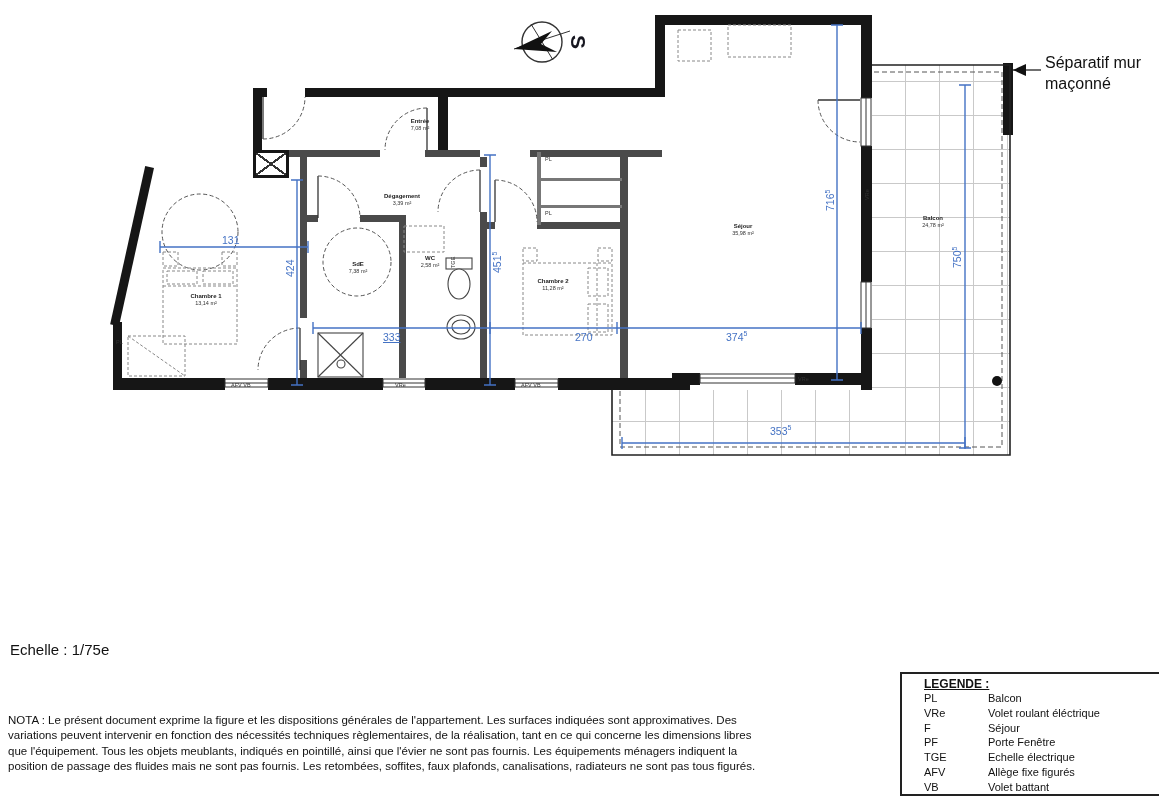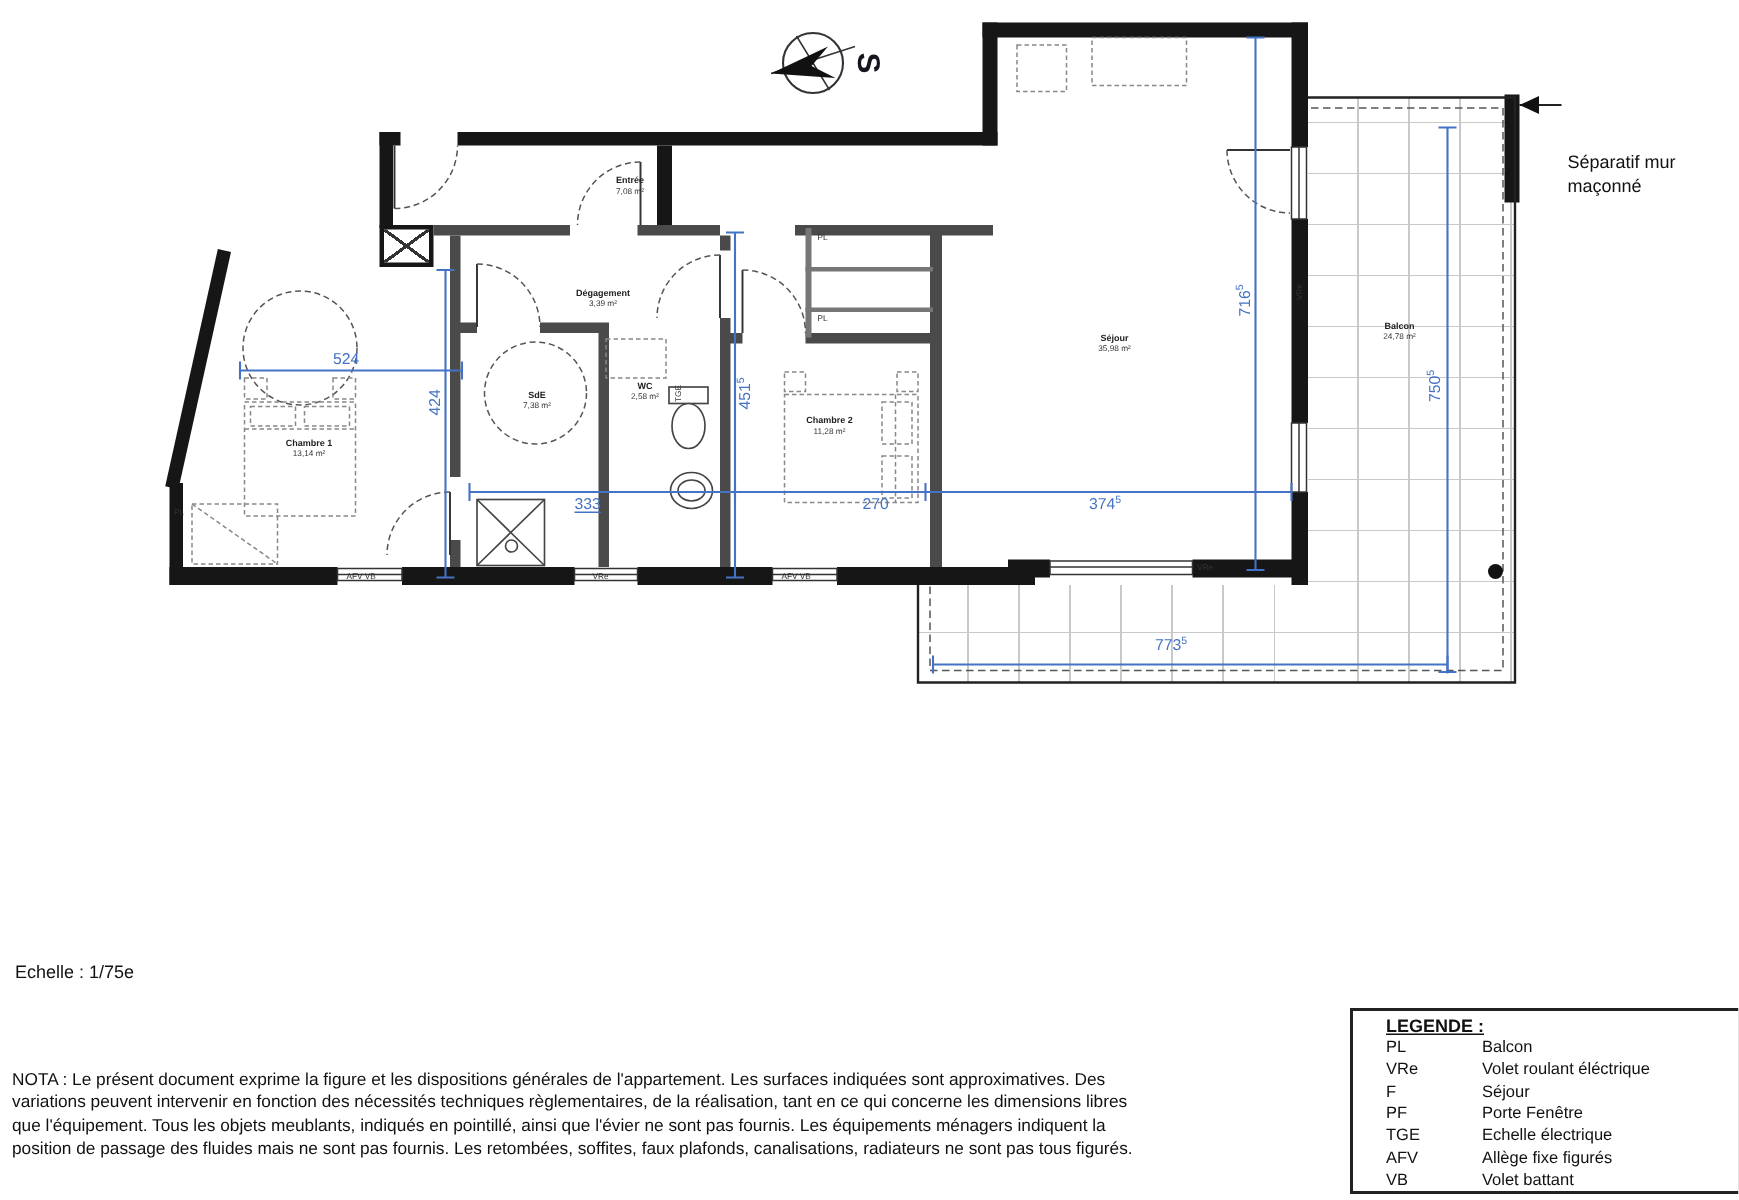--- a/index.html
+++ b/index.html
@@ -20,22 +20,22 @@
           white-space:nowrap;}
   .dimlab sup{font-size:7px;}
   .dimlab.v{width:34px;text-align:center;transform:rotate(-90deg);}
   .tiny{position:absolute;z-index:5;font-size:5.5px;color:#333;white-space:nowrap;}
   .tiny.v{transform:rotate(-90deg);transform-origin:left top;}
   .duct{position:absolute;z-index:3;border:3px solid #161616;background:
       linear-gradient(to top right,transparent 47%,#333 47% 53%,transparent 53%),
       linear-gradient(to bottom right,transparent 47%,#333 47% 53%,transparent 53%);}
   #north-s{position:absolute;left:571px;top:30px;z-index:5;font-size:21px;font-weight:bold;
       transform:rotate(90deg);color:#15151f;}
-  #sep-label{position:absolute;left:1045px;top:53px;z-index:5;font-size:12px;line-height:1.3;width:110px;margin-top:48px;}
-  #scale{position:absolute;left:10px;top:641px;font-size:12px;z-index:5;}
+  #sep-label{position:absolute;left:1045px;top:53px;z-index:5;font-size:16px;line-height:1.3;width:110px;}
+  #scale{position:absolute;left:10px;top:641px;font-size:15px;z-index:5;}
   #nota{position:absolute;left:8px;top:713px;width:757px;font-size:11.5px;line-height:15.4px;z-index:5;}
   #legend{position:absolute;left:900px;top:672px;width:213px;height:114px;border:2px solid #222;
       padding:3px 22px;z-index:5;}
   #legend .ttl{font-size:12px;font-weight:bold;text-decoration:underline;}
   .lrow{display:flex;font-size:11px;line-height:14.8px;}
   .lrow .ab{width:64px;}
 </style>
 </head>
 <body>
 
@@ -208,29 +208,29 @@
   </div>
   <div class="roomlab" style="left:708px;top:223px;">
     <div class="nm">Séjour</div>
     <div class="ar">35,98 m²</div>
   </div>
   <div class="roomlab" style="left:898px;top:215px;">
     <div class="nm">Balcon</div>
     <div class="ar">24,78 m²</div>
   </div>
 
-  <div class="dimlab" style="left:222px;top:233px;"><span>524</span><sup></sup></div>
+  <div class="dimlab" style="left:222px;top:233px;"><span>131</span><sup></sup></div>
   <div class="dimlab v" style="left:273px;top:262px;"><span>424</span><sup></sup></div>
   <div class="dimlab" style="left:383px;top:330px;text-decoration:underline;"><span>333</span><sup></sup></div>
   <div class="dimlab" style="left:536px;top:330px;margin-left:39px;"><span>270</span><sup></sup></div>
   <div class="dimlab v" style="left:480px;top:256px;"><span>451</span><sup>5</sup></div>
   <div class="dimlab" style="left:726px;top:330px;"><span>374</span><sup>5</sup></div>
   <div class="dimlab v" style="left:813px;top:194px;"><span>716</span><sup>5</sup></div>
   <div class="dimlab v" style="left:940px;top:251px;"><span>750</span><sup>5</sup></div>
-  <div class="dimlab" style="left:770px;top:424px;"><span>773</span><sup>5</sup></div>
+  <div class="dimlab" style="left:770px;top:424px;"><span>353</span><sup>5</sup></div>
 
   <div class="tiny" style="left:231px;top:382px;">AFV   VB</div>
   <div class="tiny" style="left:521px;top:382px;">AFV   VB</div>
   <div class="tiny" style="left:395px;top:382px;">VRe</div>
   <div class="tiny" style="left:798px;top:376px;">VRe</div>
   <div class="tiny v" style="left:864px;top:200px;">VRe</div>
   <div class="tiny v" style="left:450px;top:268px;">TGE</div>
   <div class="tiny" style="left:545px;top:156px;">PL</div>
   <div class="tiny" style="left:545px;top:210px;">PL</div>
   <div class="tiny" style="left:116px;top:339px;">PL</div>

